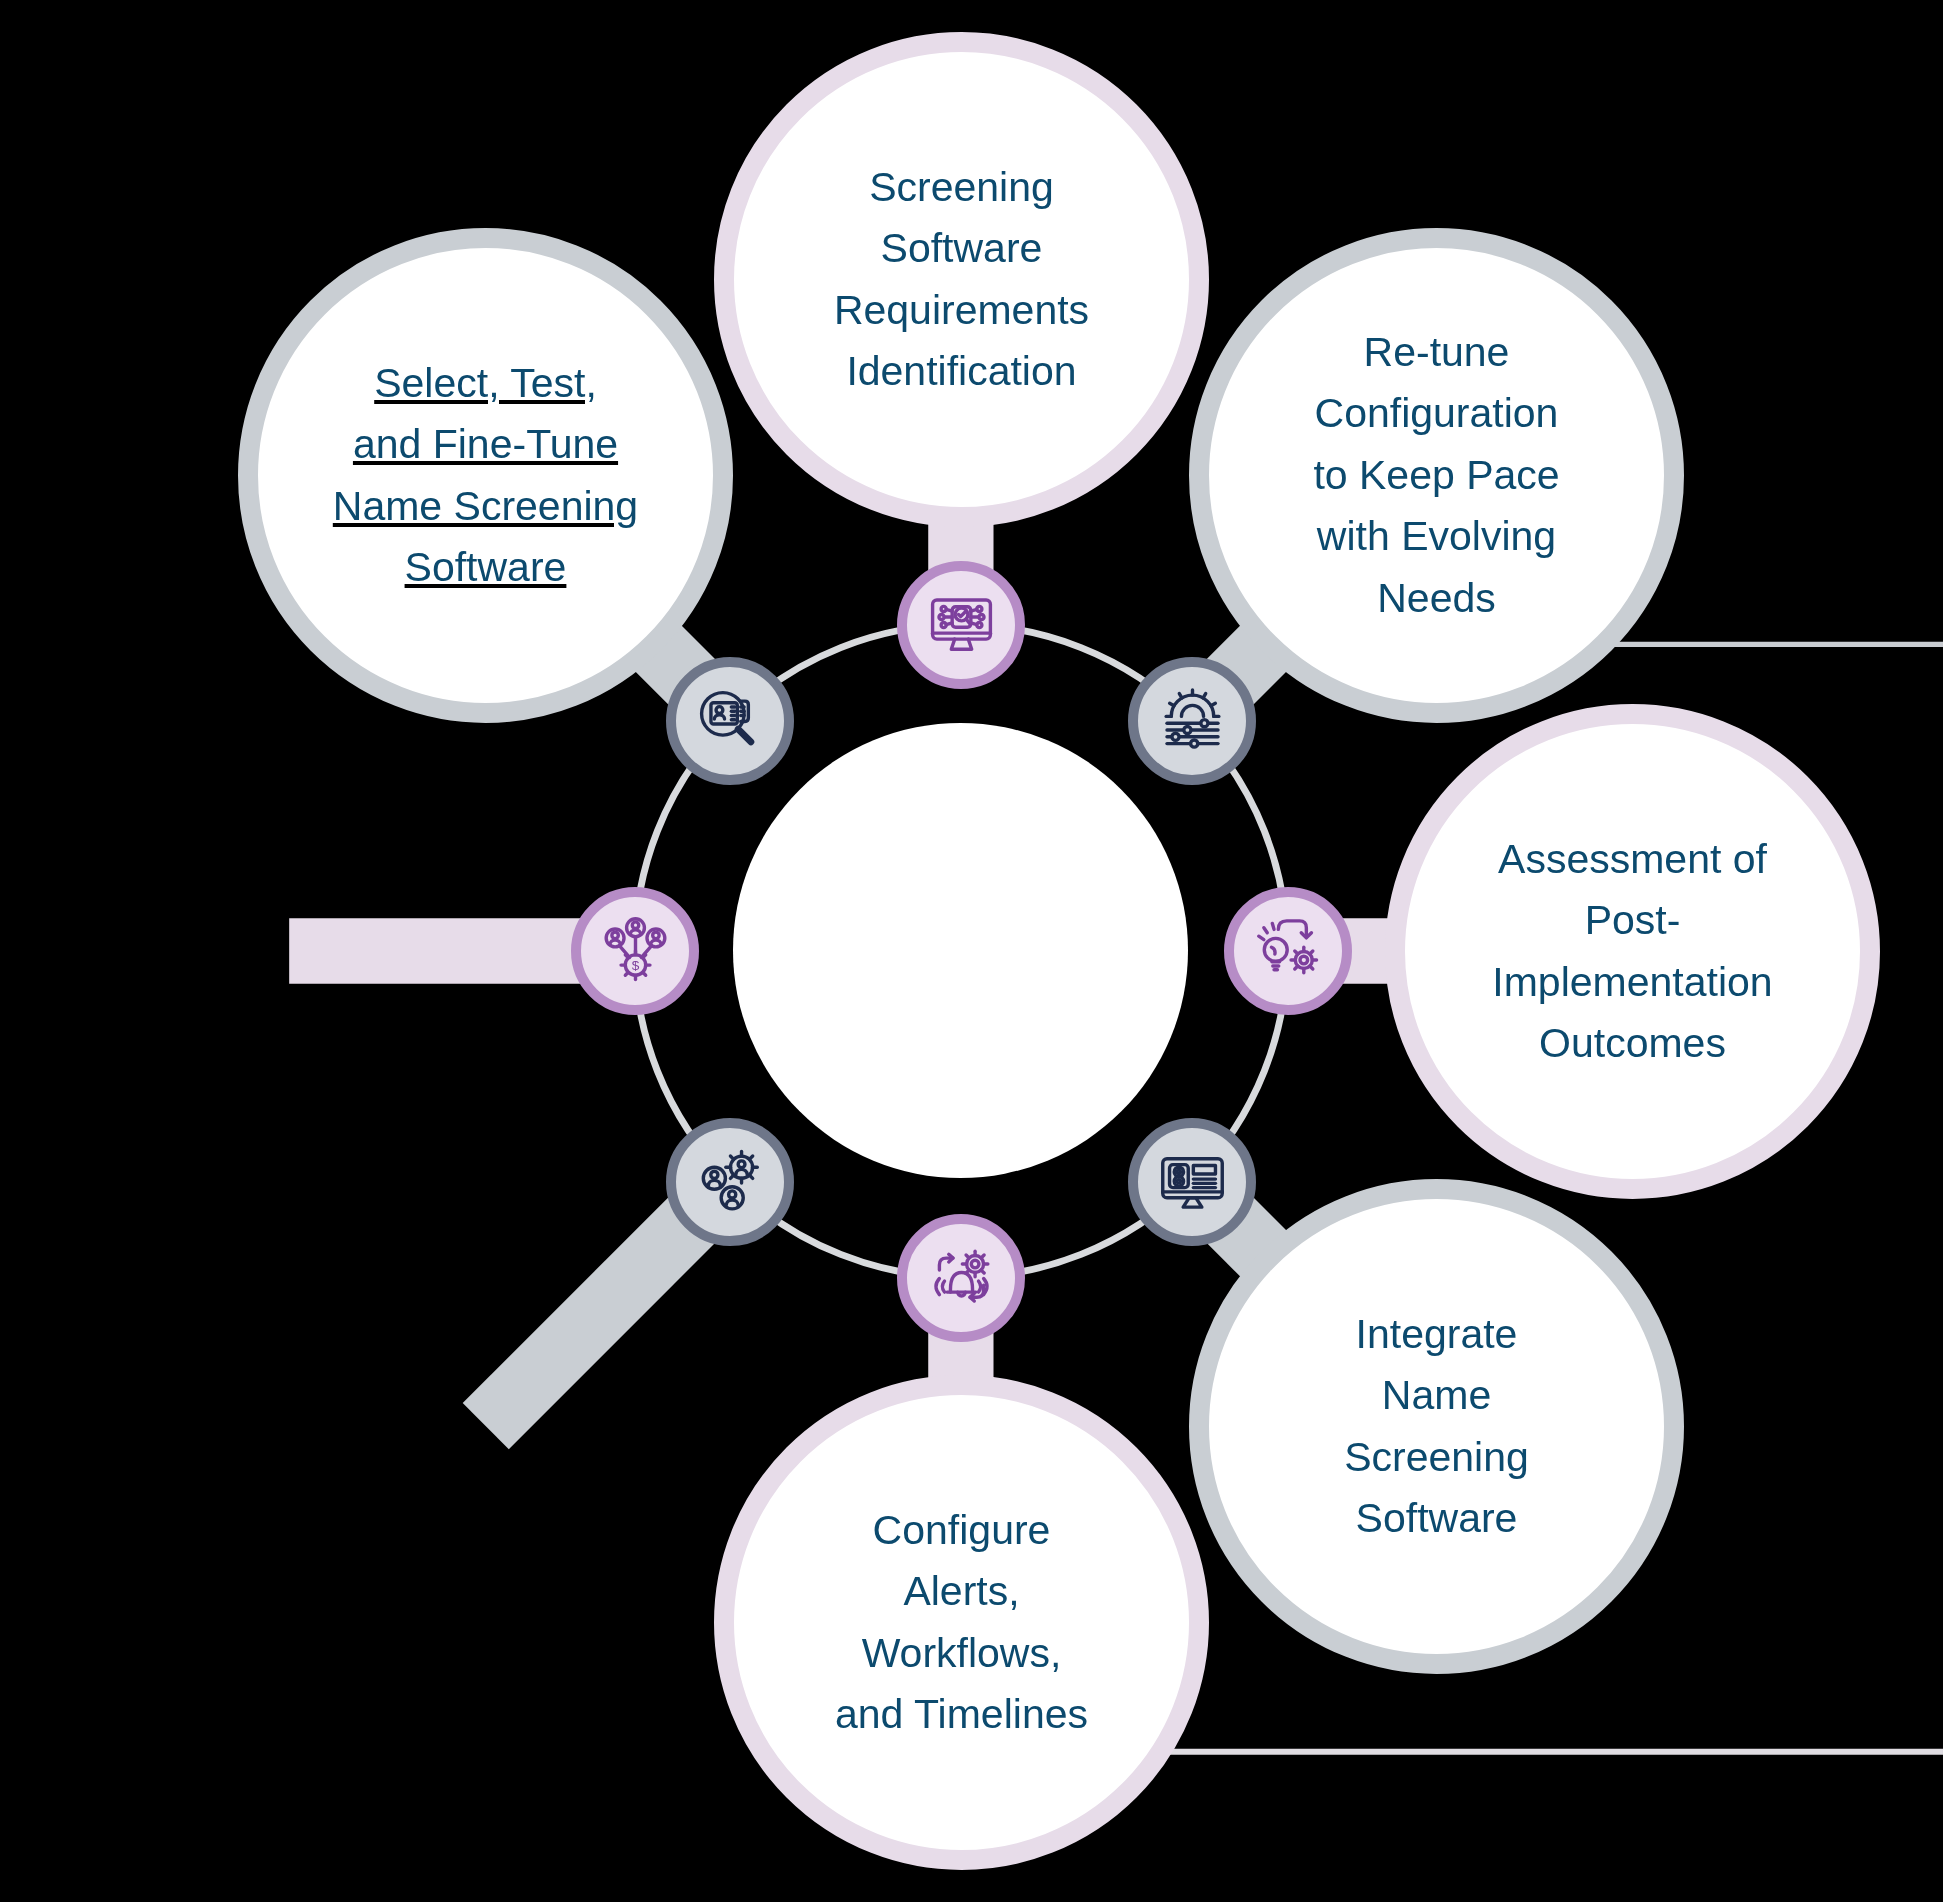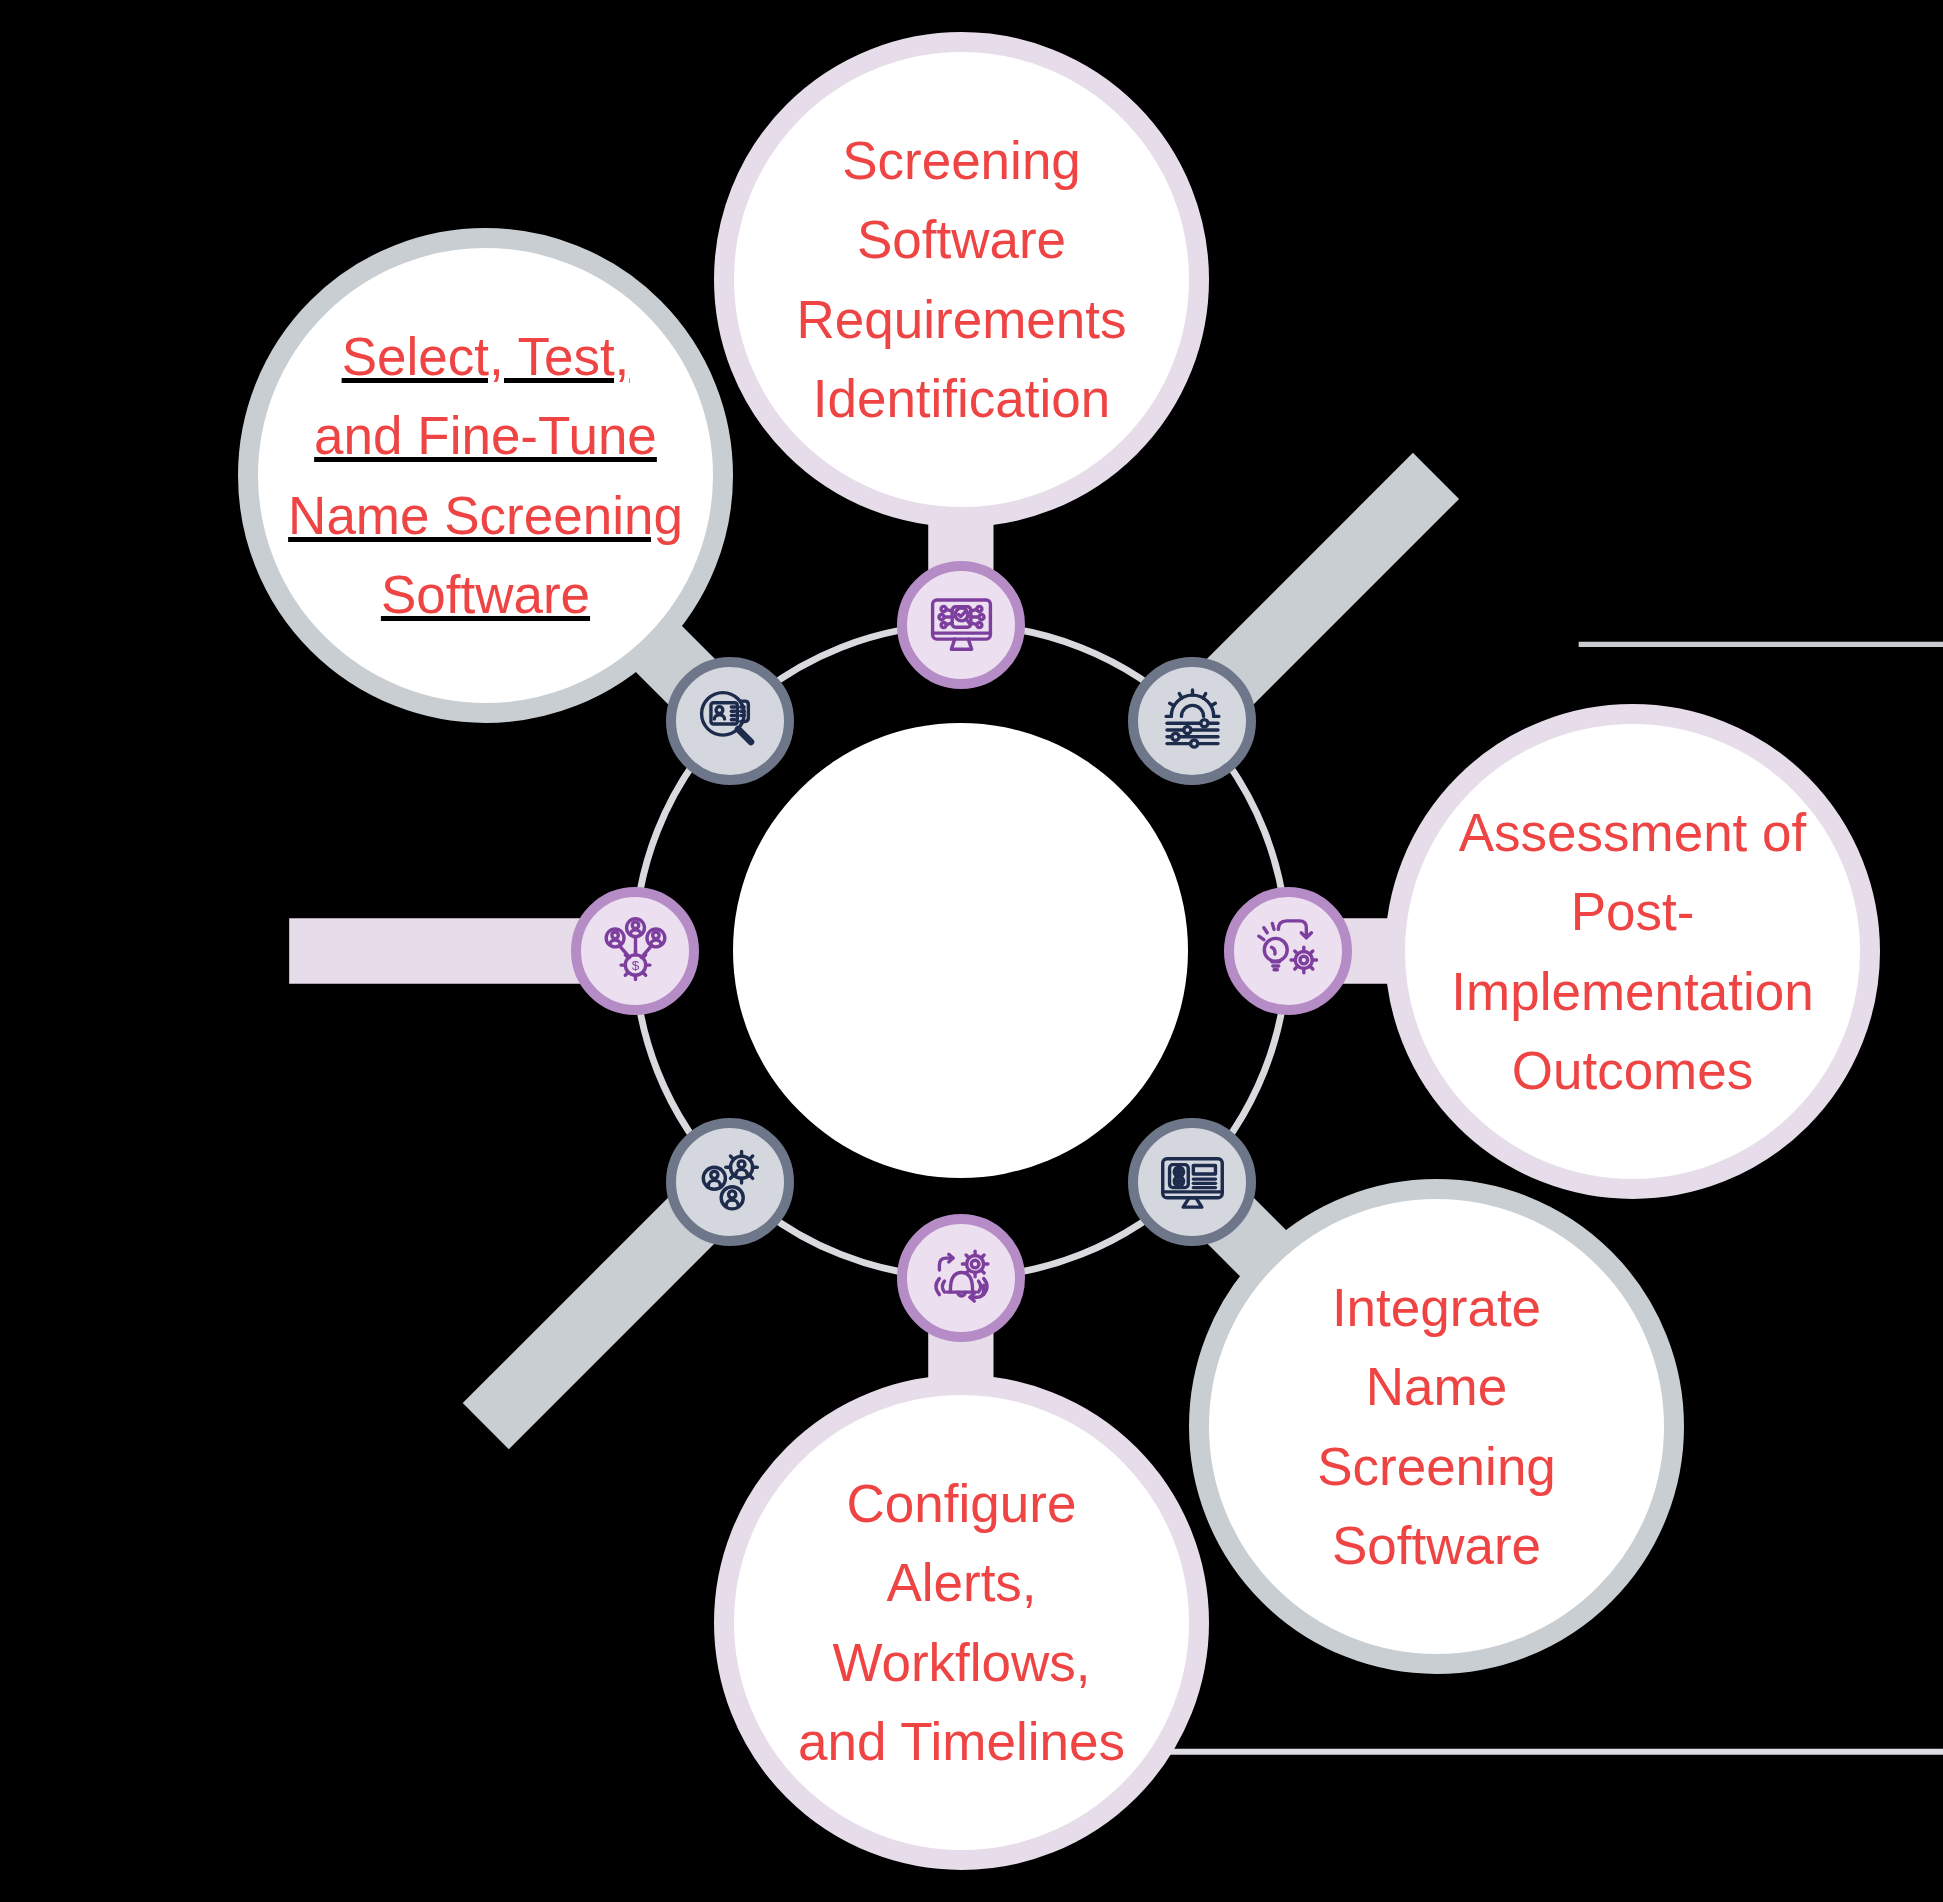--- a/index.html
+++ b/index.html
@@ -13,21 +13,21 @@
     border-radius:50%;background:#ffffff;z-index:3;
   }
   .node{
     position:absolute;width:495px;height:495px;border-radius:50%;
     background:#ffffff;box-sizing:border-box;z-index:4;
     display:flex;align-items:center;justify-content:center;text-align:center;
   }
   .node.purple{border:20px solid #e7dce9;}
   .node.gray{border:20px solid #c9ced3;}
   .node .label{
-    color:#ef4444;font-size:53px;line-height:1.5;white-space:pre-line;
+    color:#0c4a6e;font-size:41px;line-height:1.5;white-space:pre-line;
     letter-spacing:0px;padding:0 18px;
   }
   .node-top{left:714px;top:32px;}
   .node-top-right{left:1189px;top:228px;}
   .node-right{left:1385px;top:704px;}
   .node-bottom-right{left:1189px;top:1179px;}
   .node-bottom{left:714px;top:1375px;}
   .node-bottom-left{left:238px;top:1179px;}
   .node-left{left:42px;top:704px;}
   .node-top-left{left:238px;top:228px;text-decoration:underline;}
@@ -67,20 +67,27 @@
     <line x1="962" y1="949" x2="640" y2="627" stroke="#c9ced3" stroke-width="86"></line>
   </svg>
 
   <div class="center-circle"></div>
 
   <div class="node purple node-top">
     <span class="label">Screening
 Software
 Requirements
 Identification</span>
+  </div>
+  <div class="node gray node-top-right">
+    <span class="label">Re-tune
+Configuration
+to Keep Pace
+with Evolving
+Needs</span>
   </div>
   <div class="node purple node-right">
     <span class="label">Assessment of
 Post-
 Implementation
 Outcomes</span>
   </div>
   <div class="node gray node-bottom-right">
     <span class="label">Integrate
 Name

